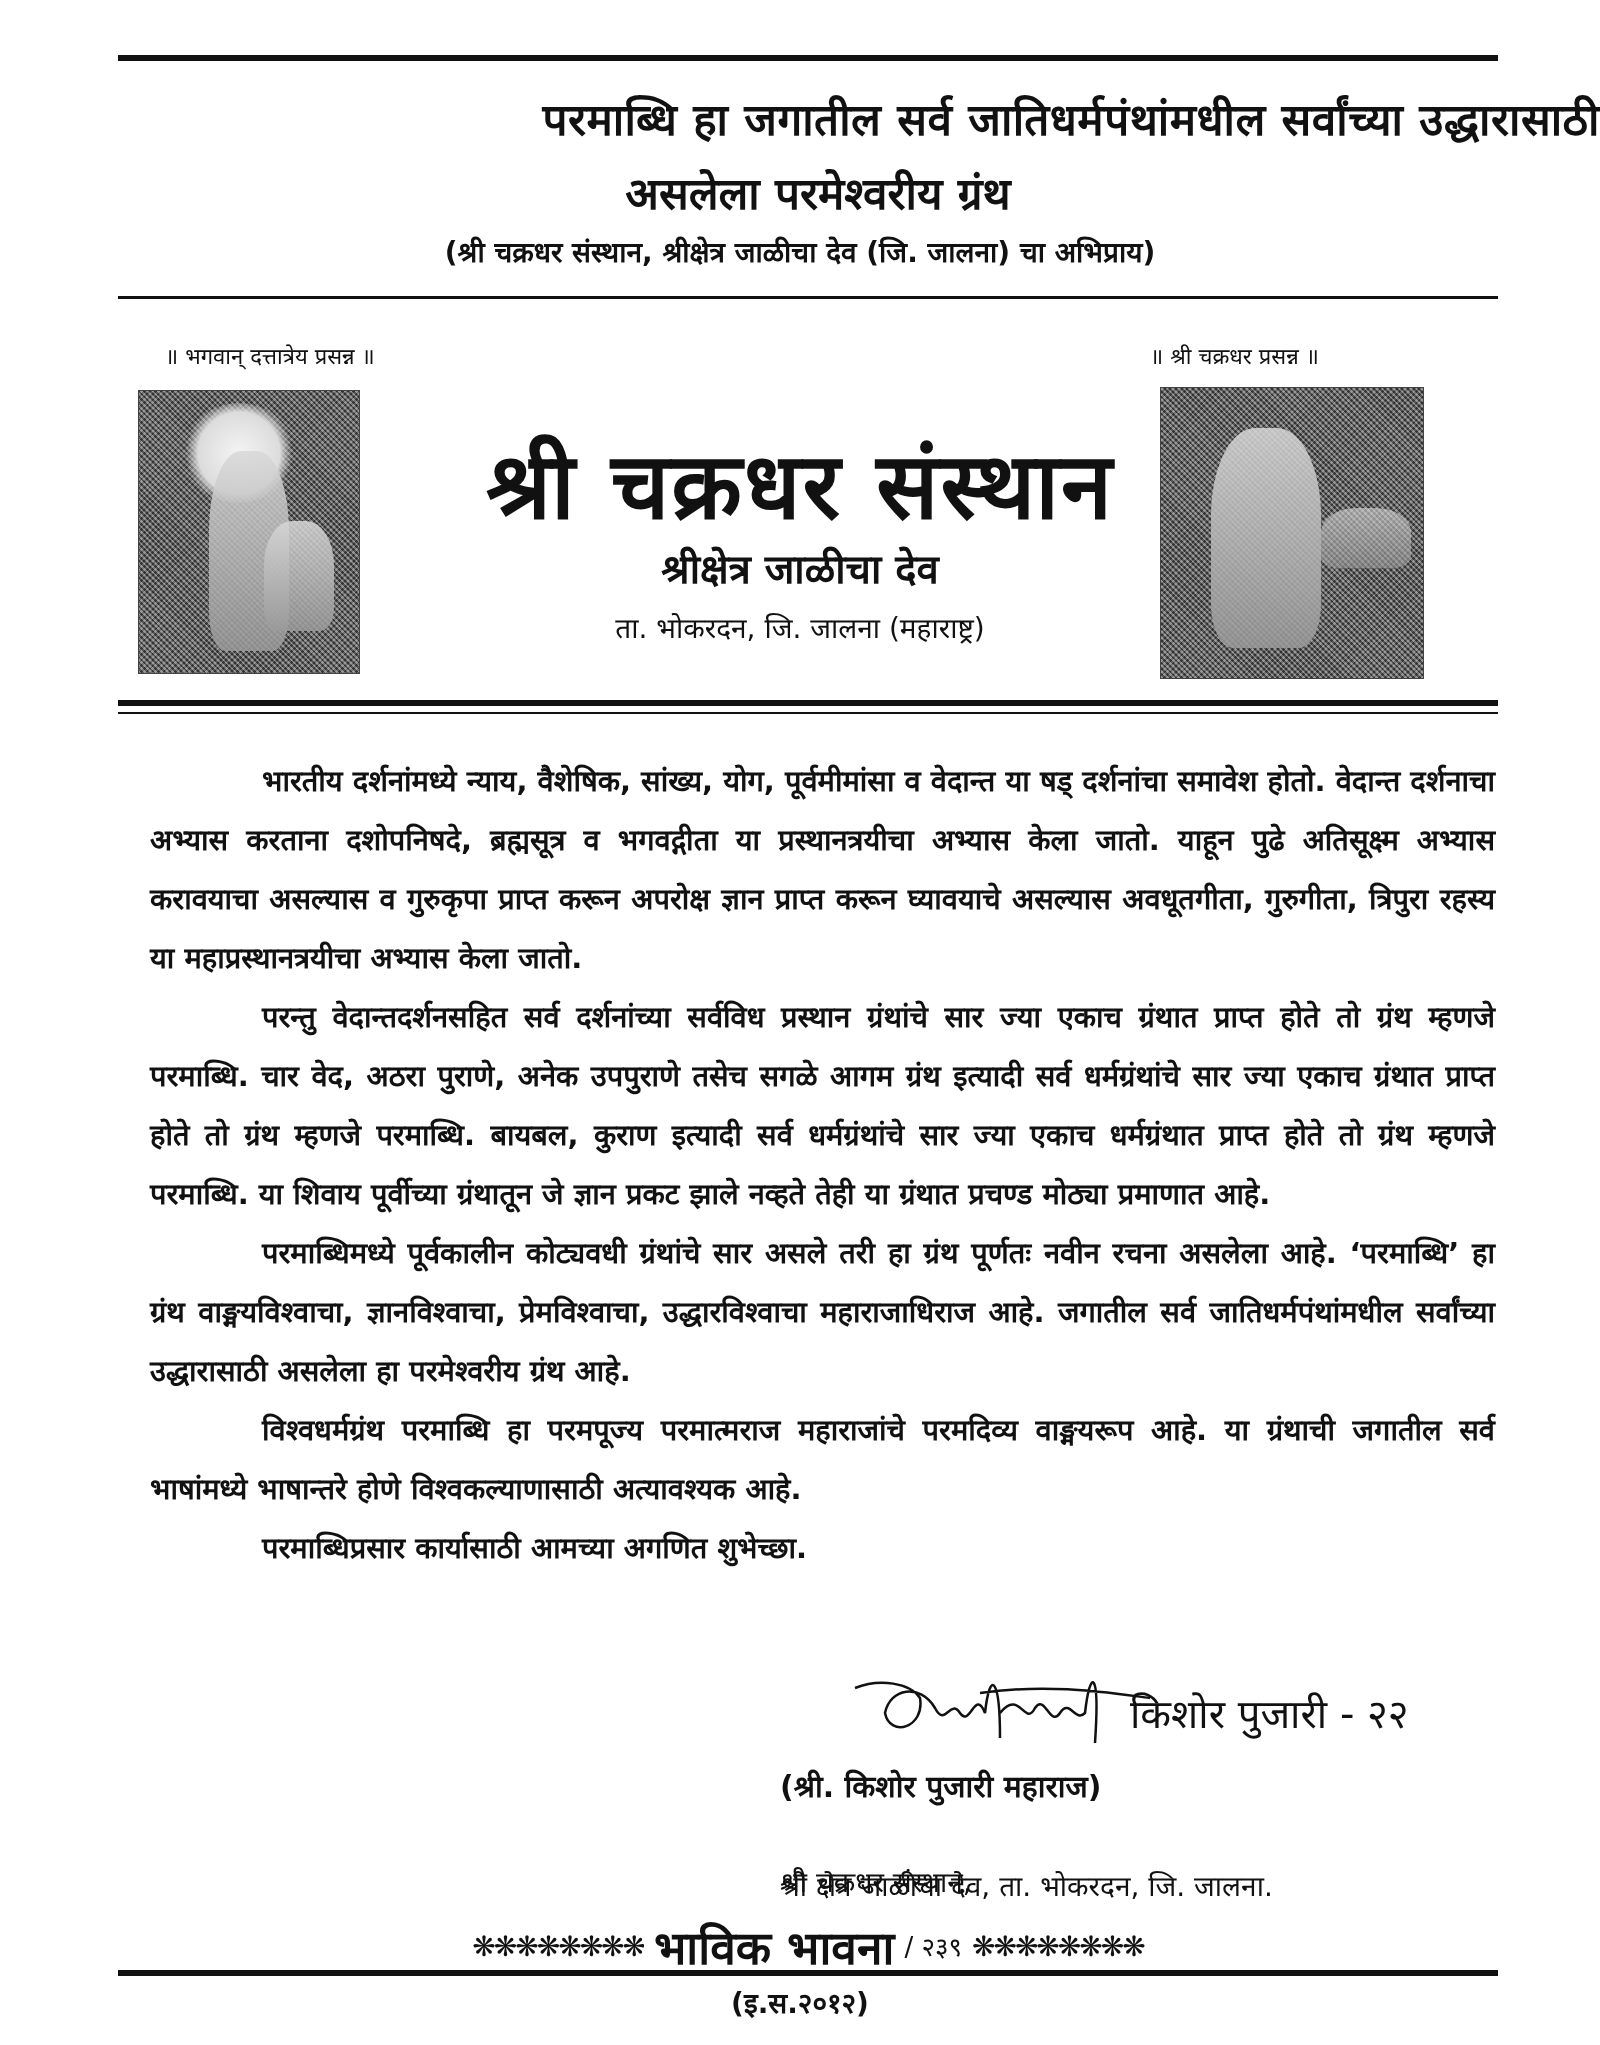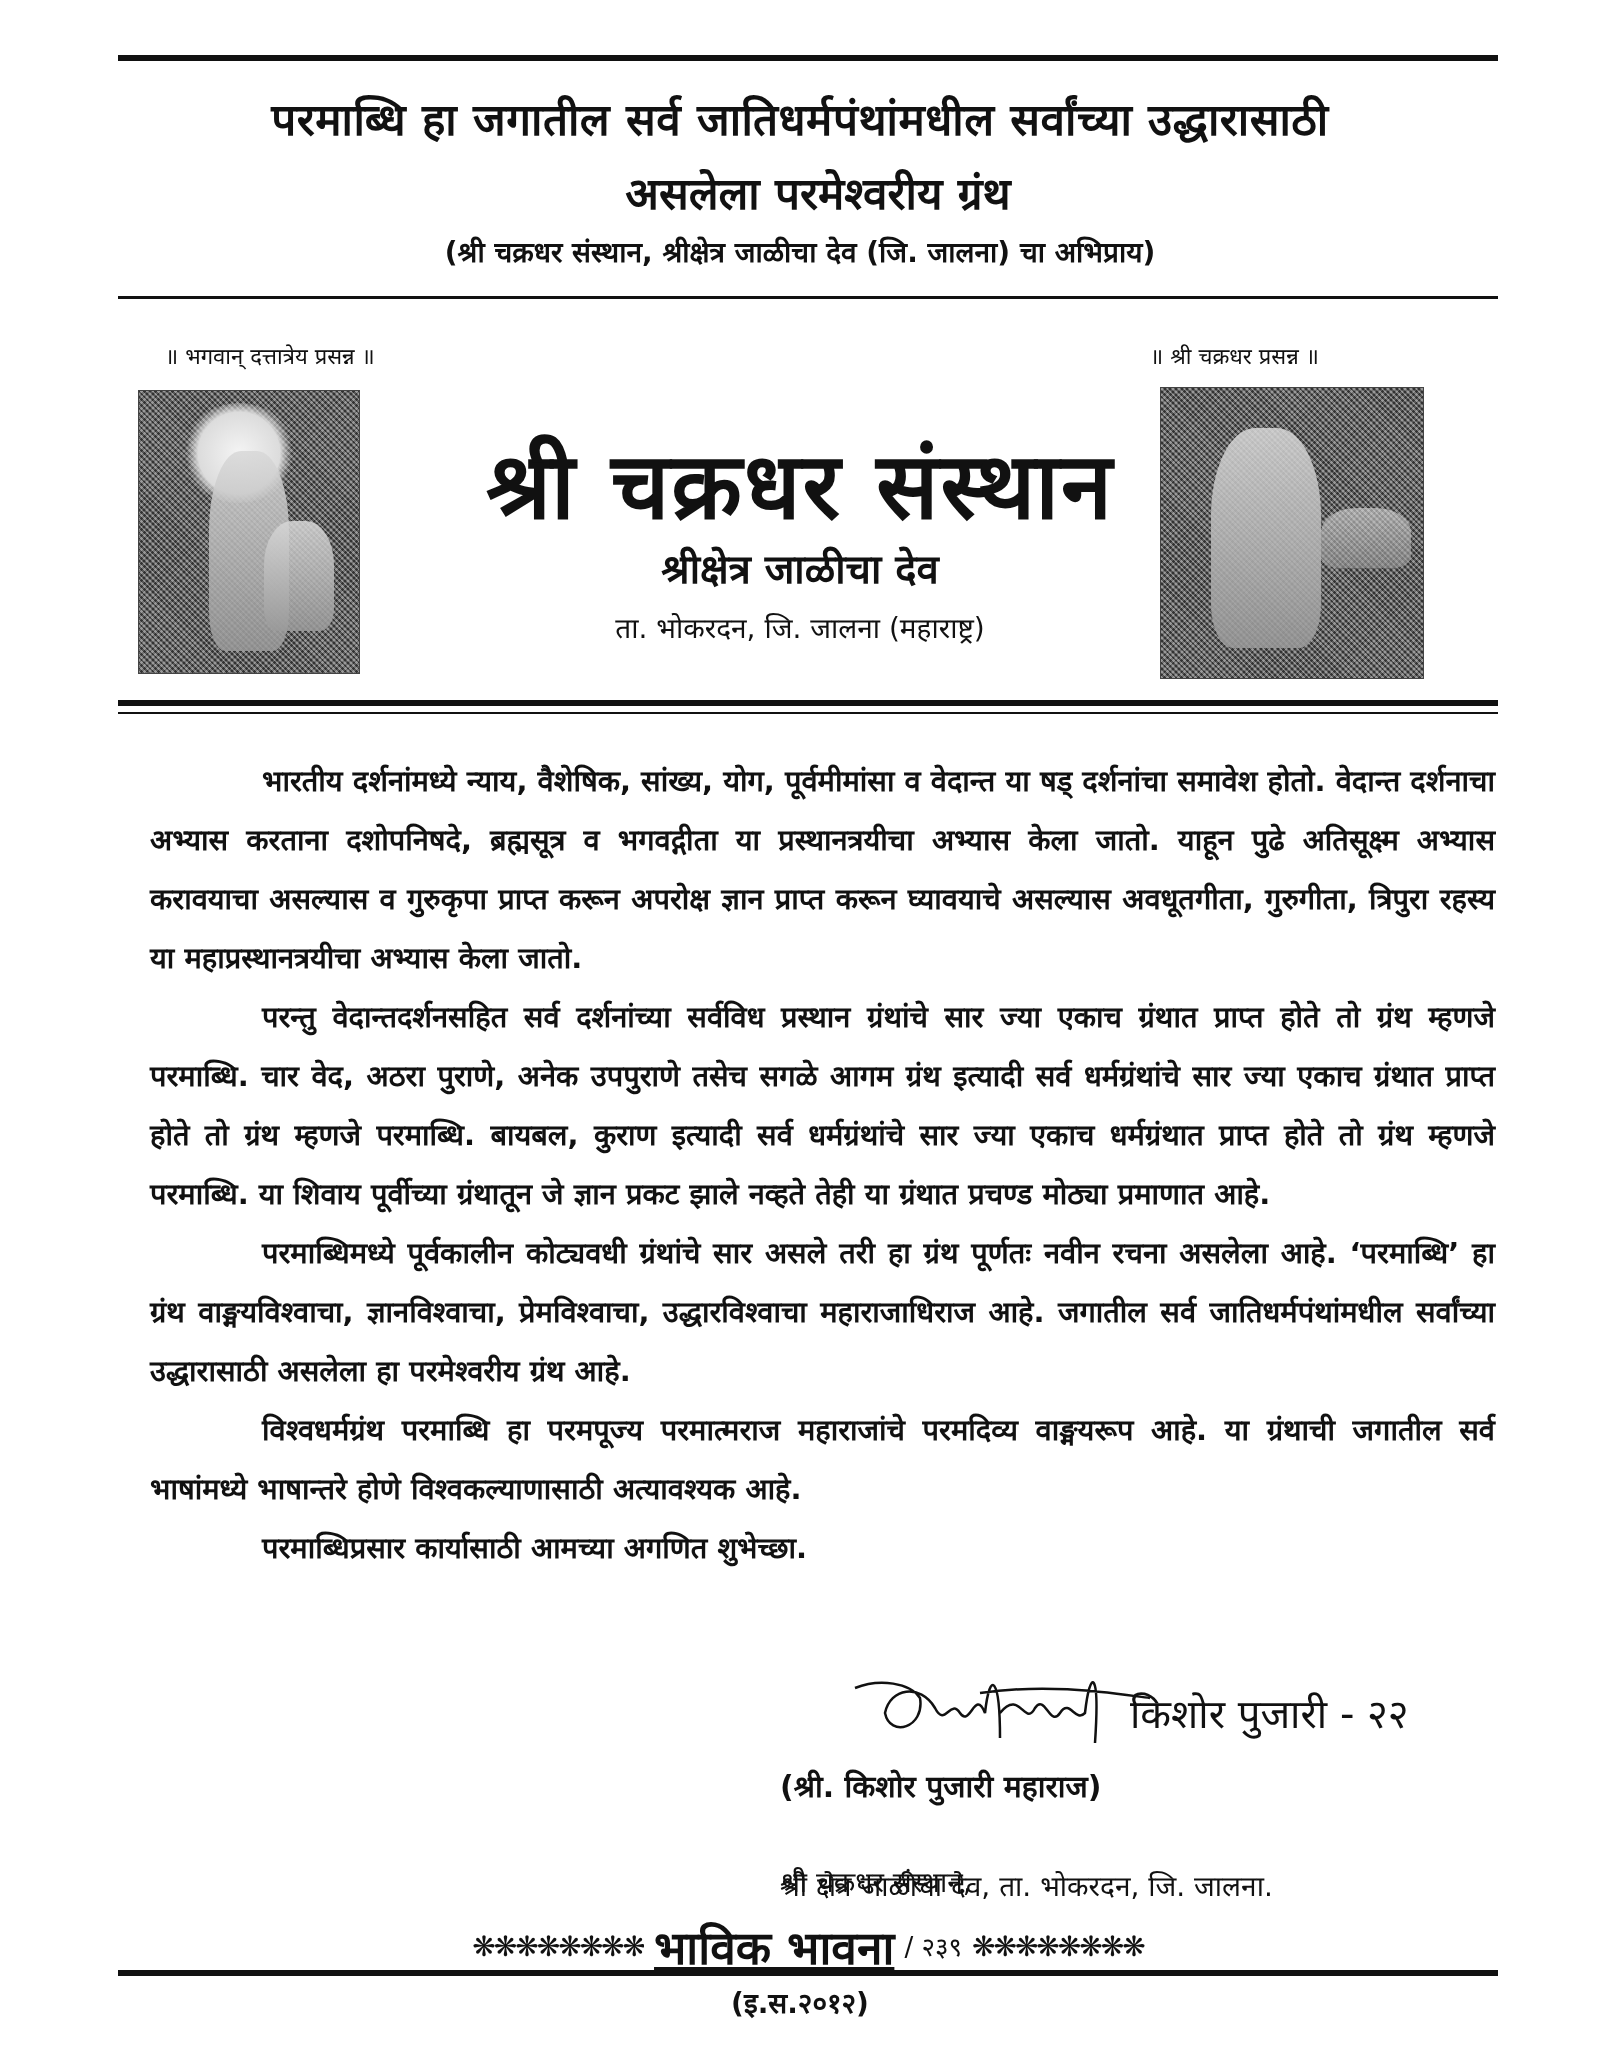--- a/index.html
+++ b/index.html
@@ -30,20 +30,21 @@
       position: absolute;
       left: 0;
       width: 1600px;
       text-align: center;
     }
     .title1 {
       top: 88px;
       font-size: 44px;
       font-weight: bold;
       letter-spacing: 0.5px;
+      text-align: right;
     }
     .title2 {
       top: 162px;
       font-size: 44px;
       font-weight: bold;
       margin-left: 18px;
     }
     .title3 {
       top: 232px;
       font-size: 28px;
@@ -150,21 +151,20 @@
       letter-spacing: -2px;
       color: #111;
     }
     .ornament.left { justify-content: flex-end; }
     .ornament.right { justify-content: flex-start; }
     .footer-title {
       font-size: 46px;
       font-weight: bold;
       padding: 0 10px;
       white-space: nowrap;
-      text-decoration: underline;
     }
     .footer-page {
       font-size: 26px;
       padding-right: 10px;
       white-space: nowrap;
     }
     .footer-year {
       top: 1983px;
       font-size: 28px;
       font-weight: bold;

